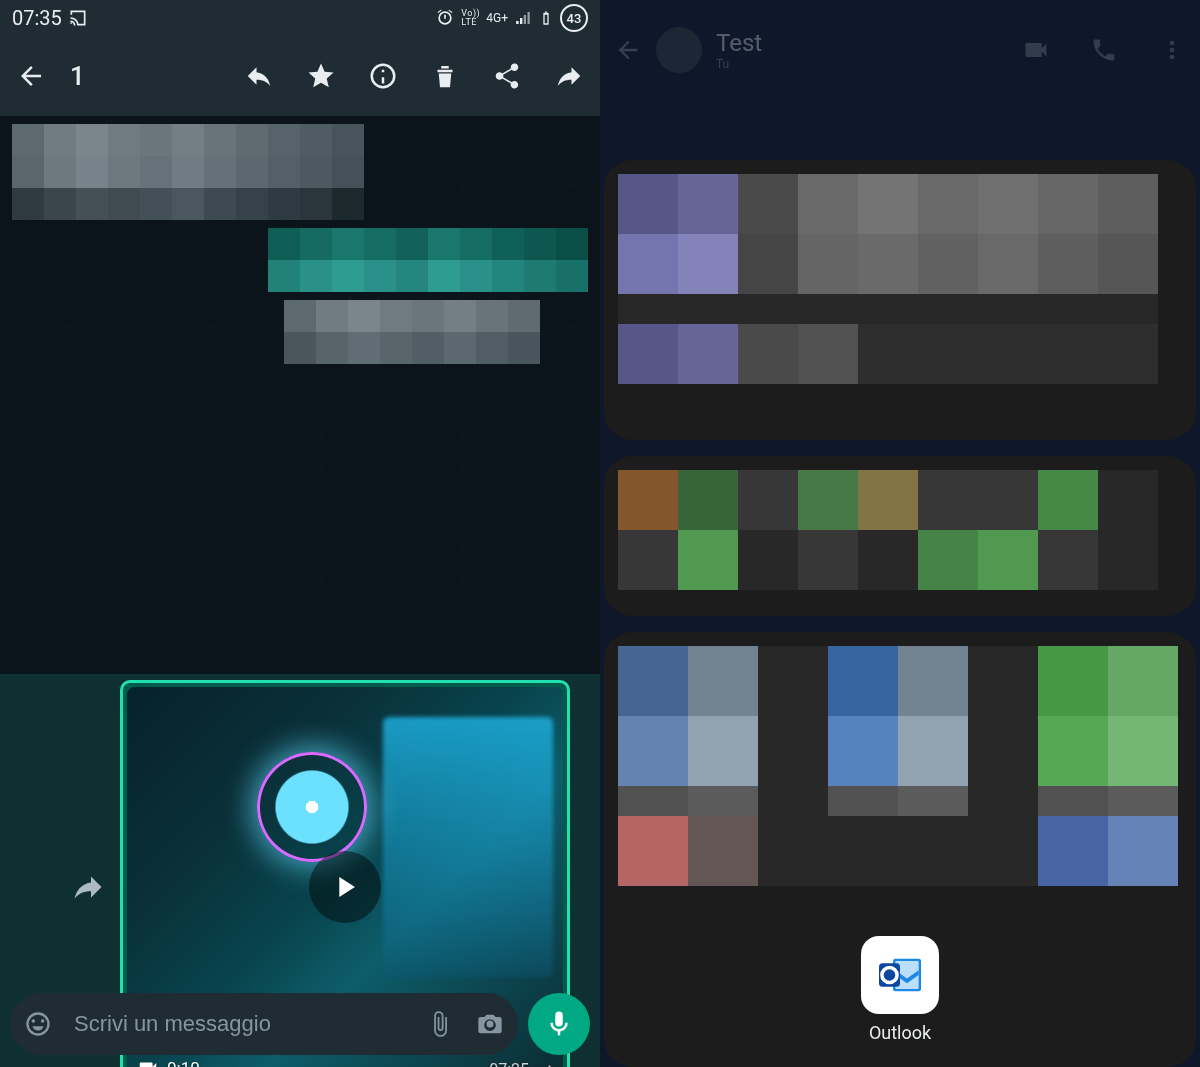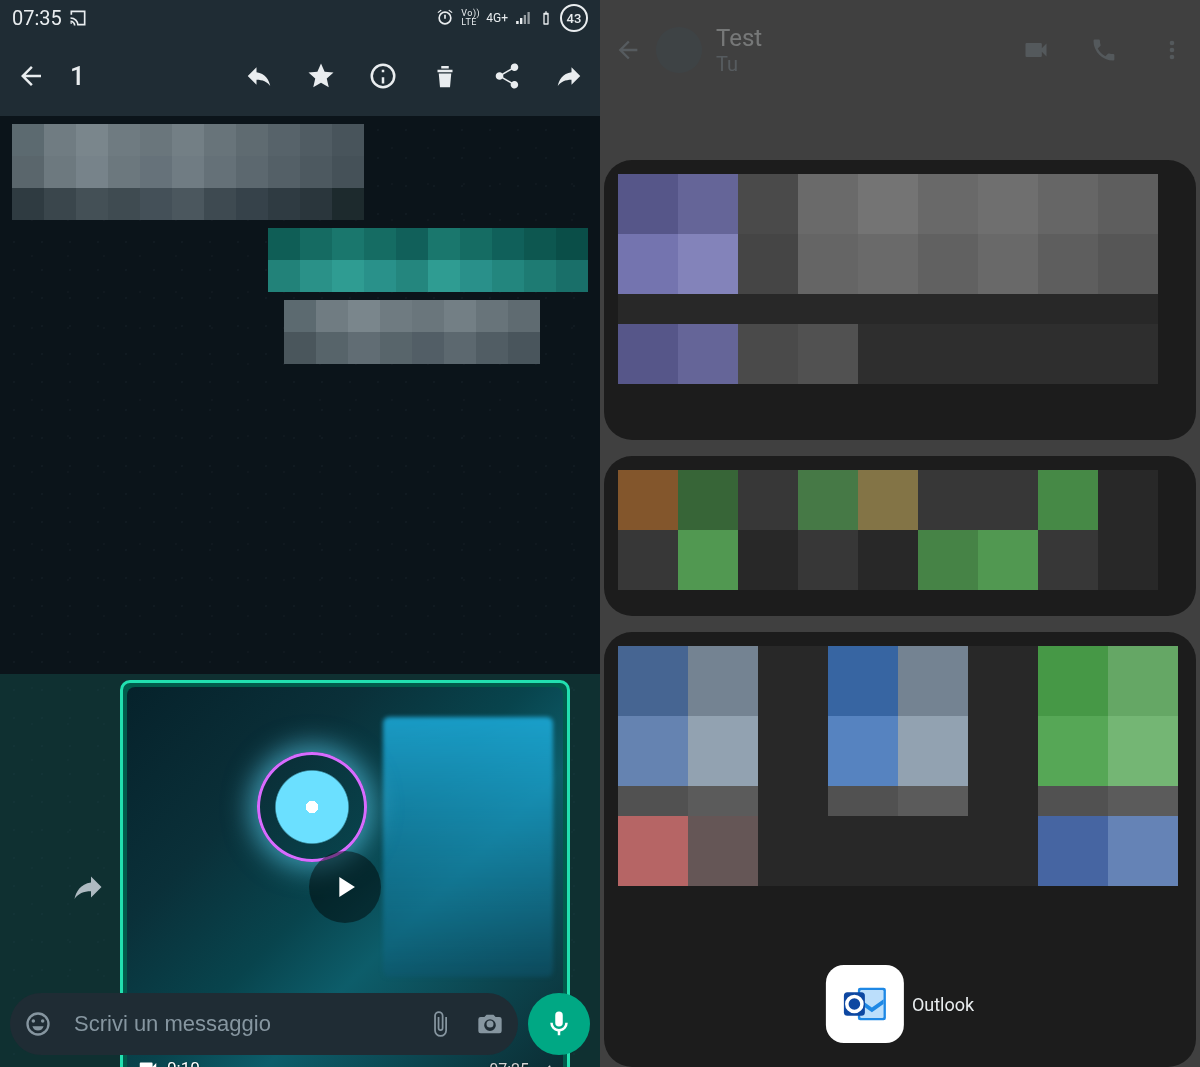--- a/index.html
+++ b/index.html
@@ -113,45 +113,45 @@
 }
 .input-pill input::placeholder { color:#8696a0; }
 .mic-btn {
   width:62px; height:62px; border-radius:50%; background:#00a884; display:flex; align-items:center; justify-content:center;
 }
 .mic-btn svg { width:30px; height:30px; fill:#fff; }
 .pill-icon { width:28px; height:28px; display:inline-flex; }
 .pill-icon svg { width:100%; height:100%; fill:#8696a0; }
 
 
-.right { background:#404040; color:#e9edef; }
+.right { background:#0f172a; color:#e9edef; }
 .right-dim-header {
   height:100px; padding:0 14px; display:flex; align-items:center; gap:14px; opacity:.32;
 }
 .avatar { width:46px; height:46px; border-radius:50%; background:#3a4a52; }
 .hdr-txt { display:flex; flex-direction:column; }
 .hdr-name { font-size:24px; color:#e9edef; }
-.hdr-sub { font-size:20px; color:#8696a0; }
+.hdr-sub { font-size:12px; color:#8696a0; }
 .hdr-spacer { flex:1; }
 .hdr-icon { width:28px; height:28px; margin-left:26px; fill:#8696a0; opacity:.9; }
 
 .sheet-title {
   position:absolute; top:100px; left:20px; color:#fff; font-size:30px; font-weight:400;
 }
 .sheet {
   position:absolute; top:160px; left:4px; right:4px; bottom:0;
   display:flex; flex-direction:column; gap:16px;
 }
 .card {
   background:#1c1c1c; border-radius:28px; padding:14px; overflow:hidden;
 }
 .card .pixelblock { filter:brightness(0.95); }
 .app-clear {
   position:absolute; bottom:24px; left:50%; transform:translateX(-50%);
-  display:flex; flex-direction:row; align-items:center; gap:8px;
+  display:flex; flex-direction:column; align-items:center; gap:8px;
 }
 .app-icon {
   width:78px; height:78px; border-radius:18px; background:#fff; display:flex; align-items:center; justify-content:center;
 }
 .app-label { color:#e9edef; font-size:18px; }
 </style>
 </head>
 <body>
 
 <div class="phone left">

